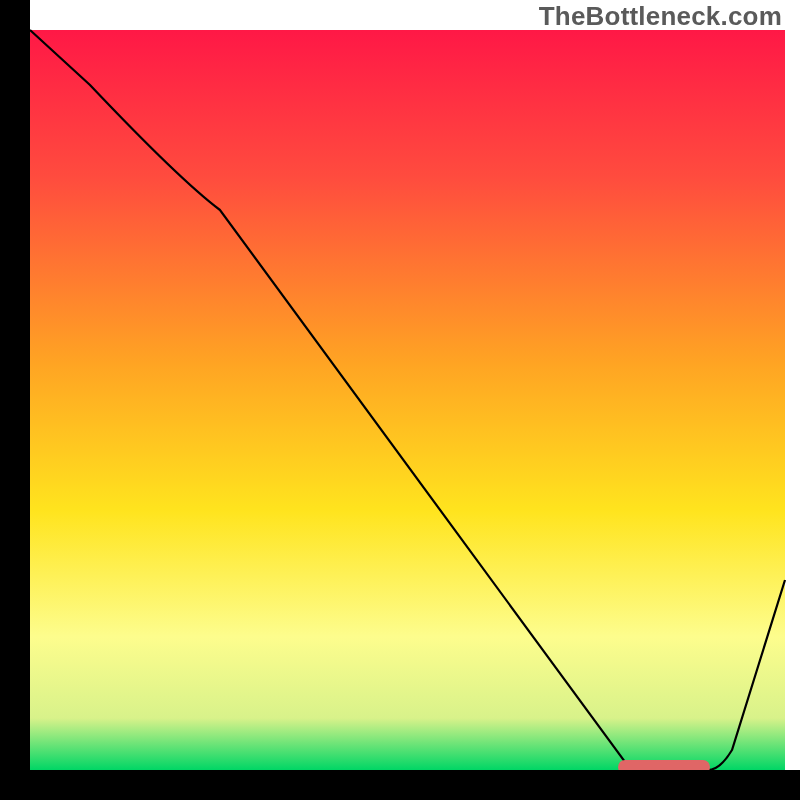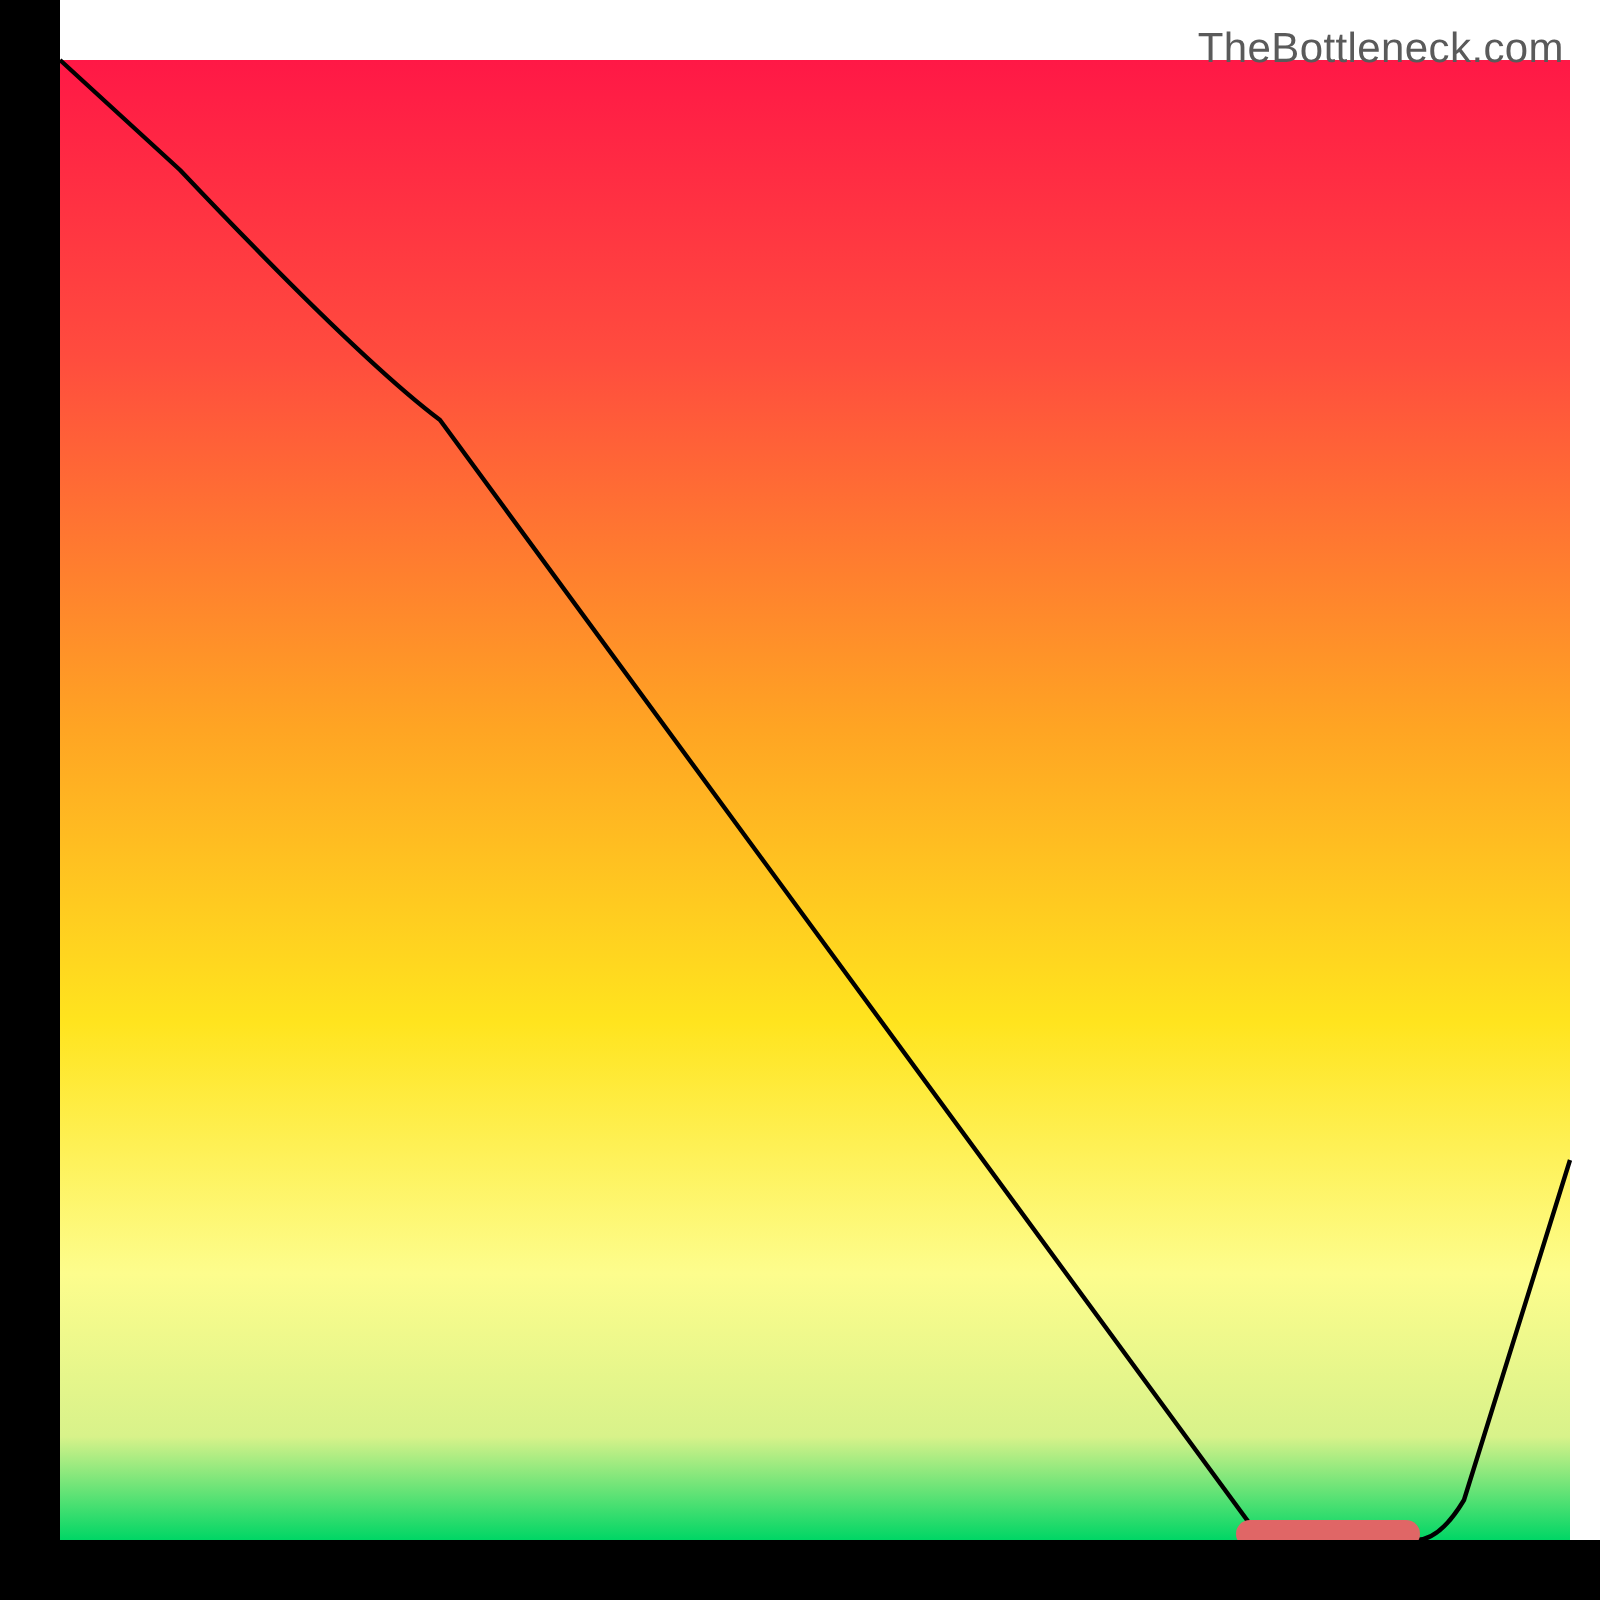--- a/index.html
+++ b/index.html
@@ -7,25 +7,25 @@
     padding: 0;
     width: 800px;
     height: 800px;
     background: #ffffff;
     font-family: Arial, Helvetica, sans-serif;
     overflow: hidden;
     position: relative;
   }
   .watermark {
     position: absolute;
-    top: 13px;
+    top: 1px;
     right: 18px;
-    font-size: 21px;
+    font-size: 26px;
     color: #5a5a5a;
-    font-weight: 400;
+    font-weight: 700;
     letter-spacing: 0.2px;
   }
   svg.chart {
     position: absolute;
     top: 0;
     left: 0;
     width: 800px;
     height: 800px;
   }
 </style>

